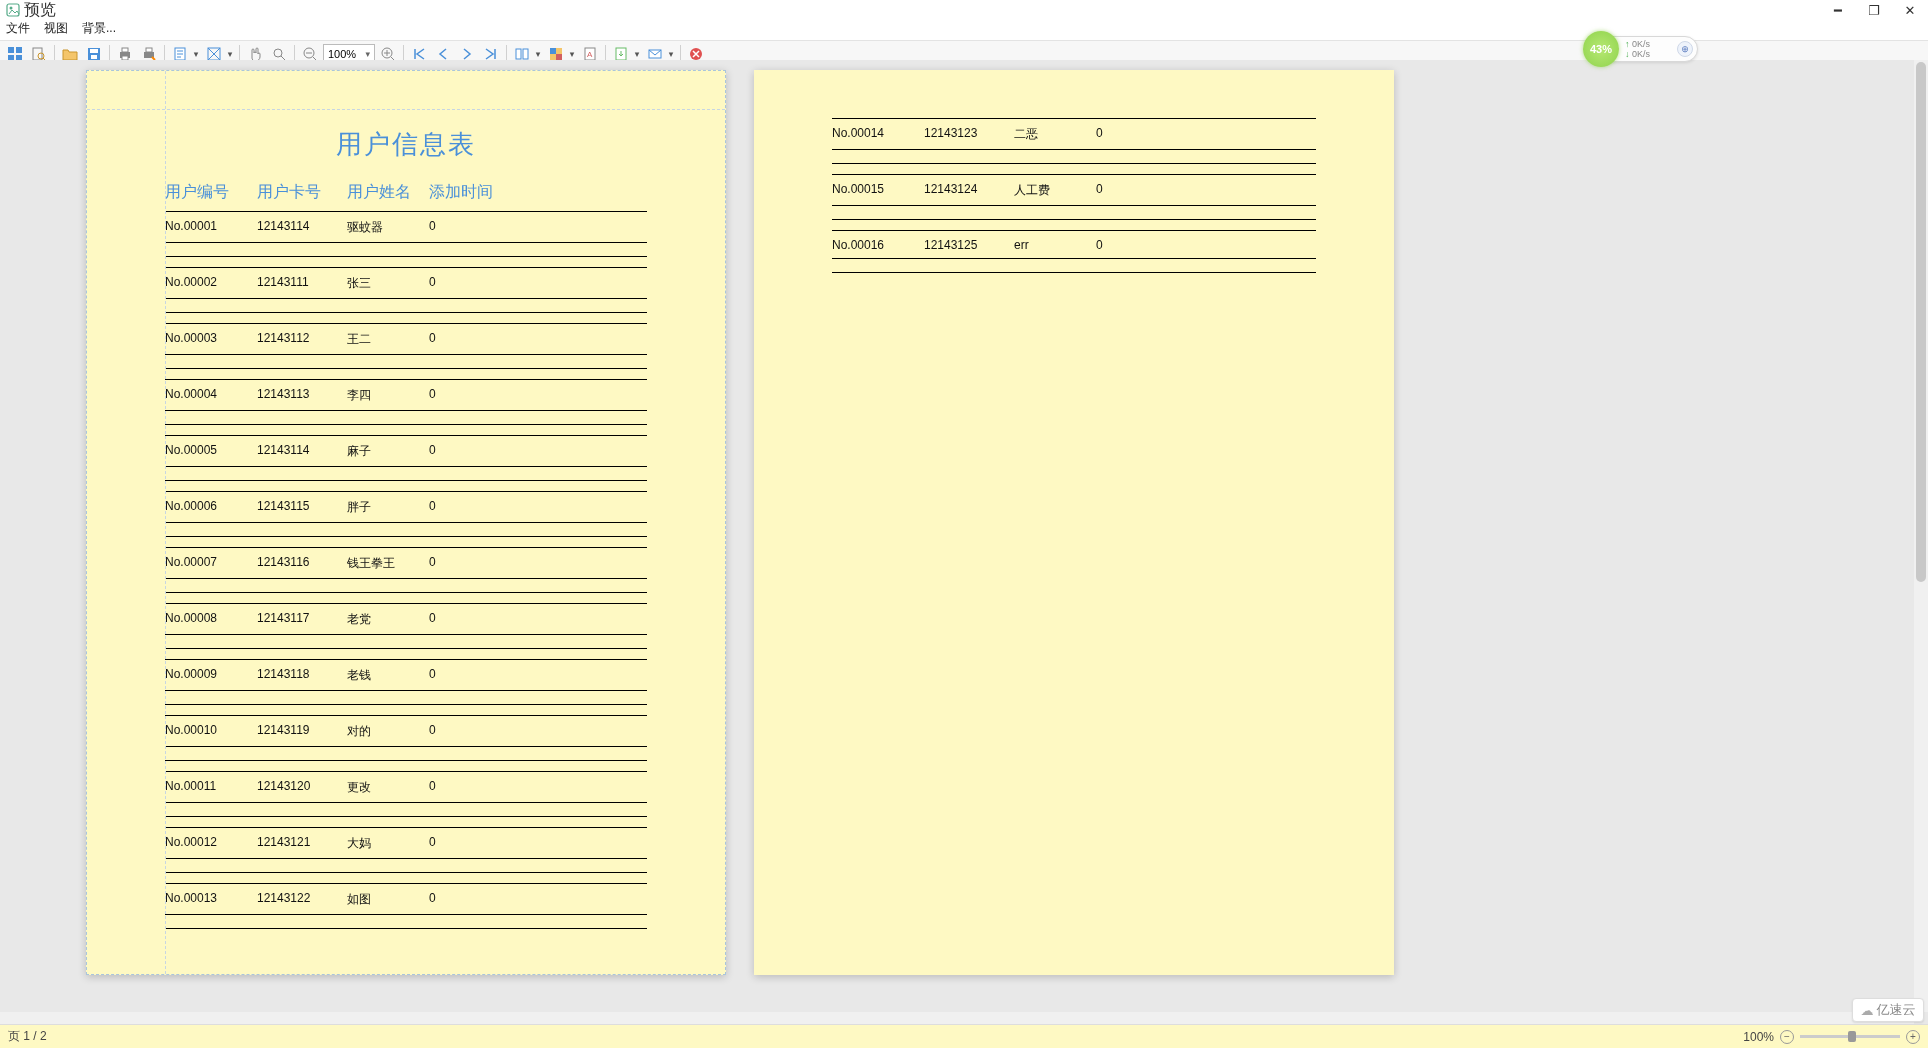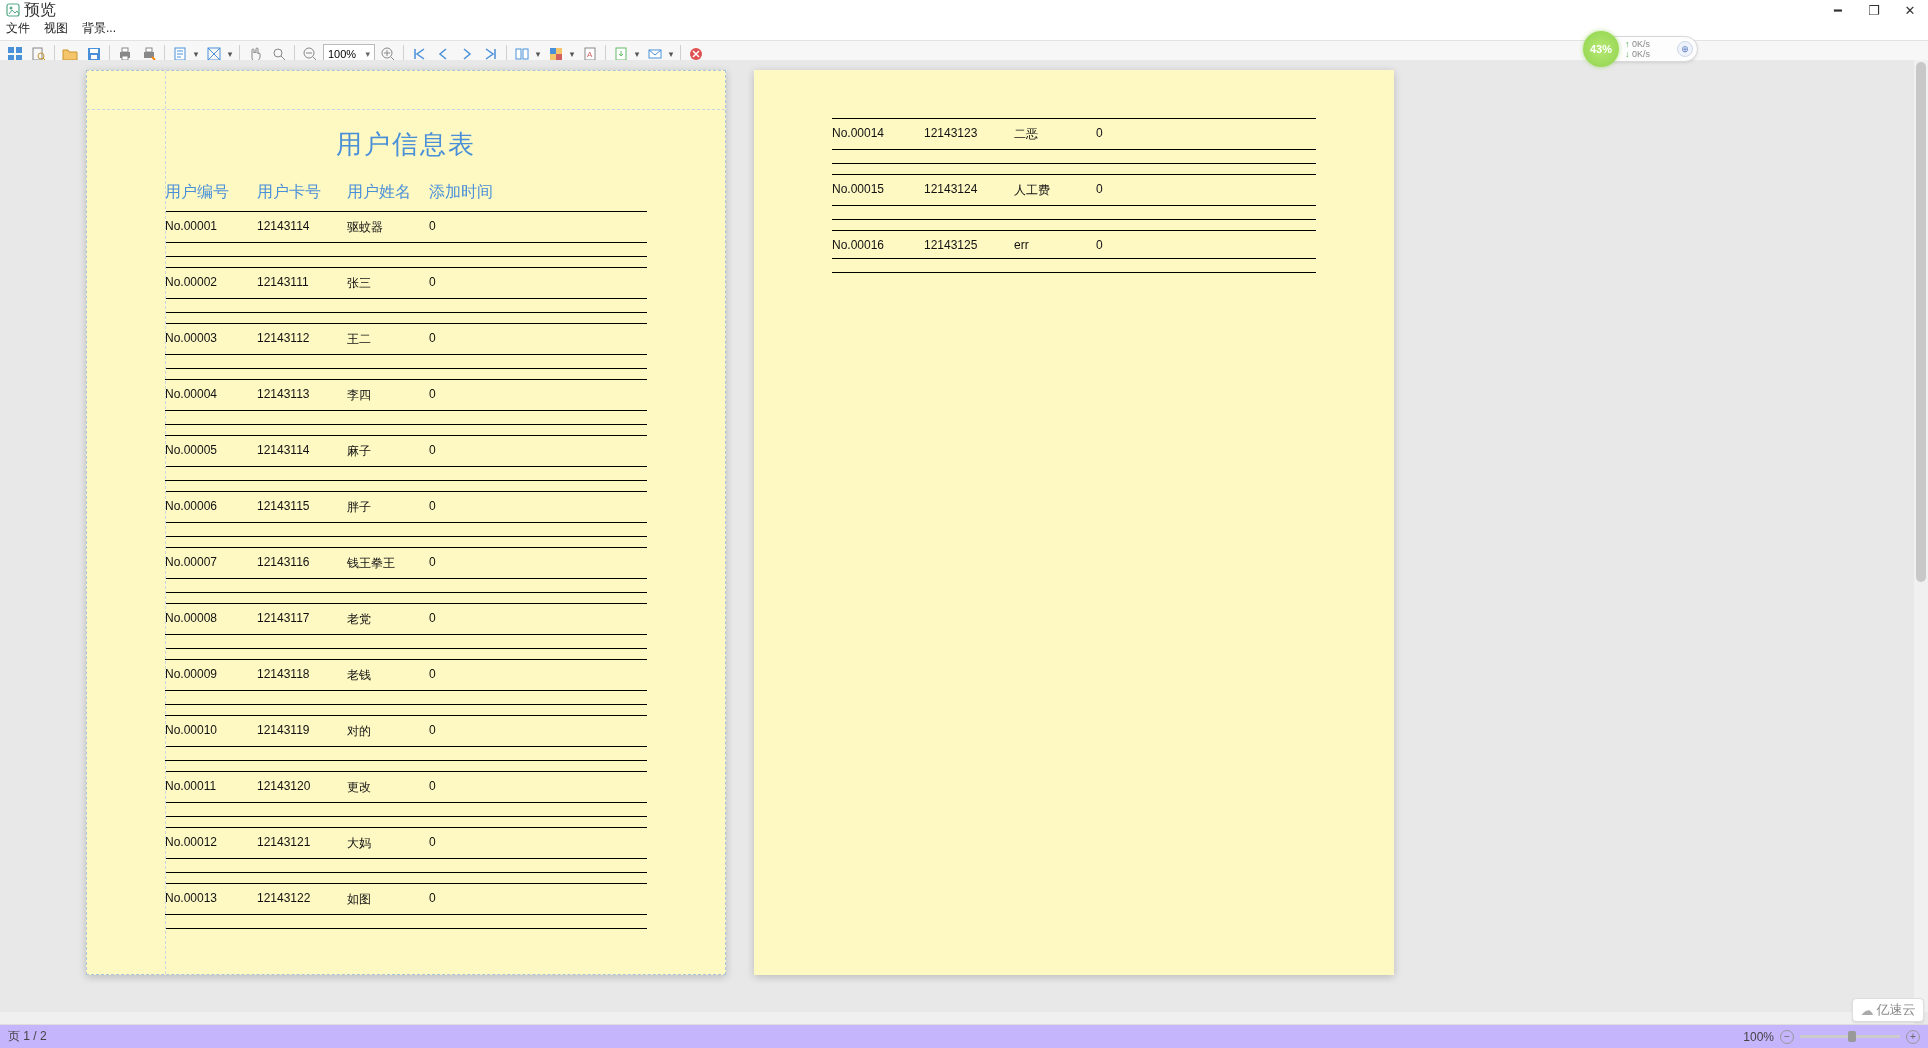--- a/index.html
+++ b/index.html
@@ -36,21 +36,21 @@
 
 .rpt-title { text-align:center; color:#4a90d9; font-size:26px; font-weight:normal; margin: 8px 0 14px; letter-spacing:2px; }
 .rpt-head { display:flex; color:#4a90d9; font-size:16px; padding:6px 0 8px; }
 .rpt-head .c1{width:92px;} .rpt-head .c2{width:90px;} .rpt-head .c3{width:82px;} .rpt-head .c4{flex:1;}
 
 .row { border-top:1.2px solid #000; border-bottom:1.2px solid #000; margin-bottom:10px; }
 .row .line { display:flex; font-size:12px; color:#111; padding:7px 0 6px; }
 .row .c1{width:92px;} .row .c2{width:90px;} .row .c3{width:82px;} .row .c4{flex:1;}
 .row .sub { height:14px; border-top:1px solid #000; }
 
-.statusbar { position:absolute; left:0; right:0; bottom:0; height:24px; background:#c4b5fd; border-top:1px solid #ddd; display:flex; align-items:center; padding:4px 8px; font-size:12px; color:#444; }
+.statusbar { position:absolute; left:0; right:0; bottom:0; height:24px; background:#fef9c3; border-top:1px solid #ddd; display:flex; align-items:center; padding:4px 8px; font-size:12px; color:#444; }
 .statusbar .zoom { margin-left:auto; display:flex; align-items:center; gap:6px; }
 .statusbar .slider { width:100px; height:3px; background:#ccc; position:relative; }
 .statusbar .slider .thumb { position:absolute; left:48px; top:-4px; width:8px; height:11px; background:#999; border-radius:2px; }
 .statusbar .zbtn { width:14px; height:14px; border:1px solid #999; border-radius:50%; display:flex; align-items:center; justify-content:center; font-size:10px; color:#666; line-height:1; }
 
 .watermark { position:absolute; right:4px; bottom:26px; width:72px; height:24px; background:#fff; border:1px solid #ddd; border-radius:4px; display:flex; align-items:center; justify-content:center; font-size:13px; color:#888; box-shadow:0 1px 2px rgba(0,0,0,.1); }
 .watermark::before{content:"☁"; margin-right:3px; font-size:13px; color:#aaa;}
 
 .hscroll { position:absolute; left:0; right:14px; bottom:24px; height:12px; background:#f0f0f0; display:flex; align-items:center;}
 .vscroll { position:absolute; right:0; top:60px; bottom:36px; width:14px; background:#f0f0f0; }

